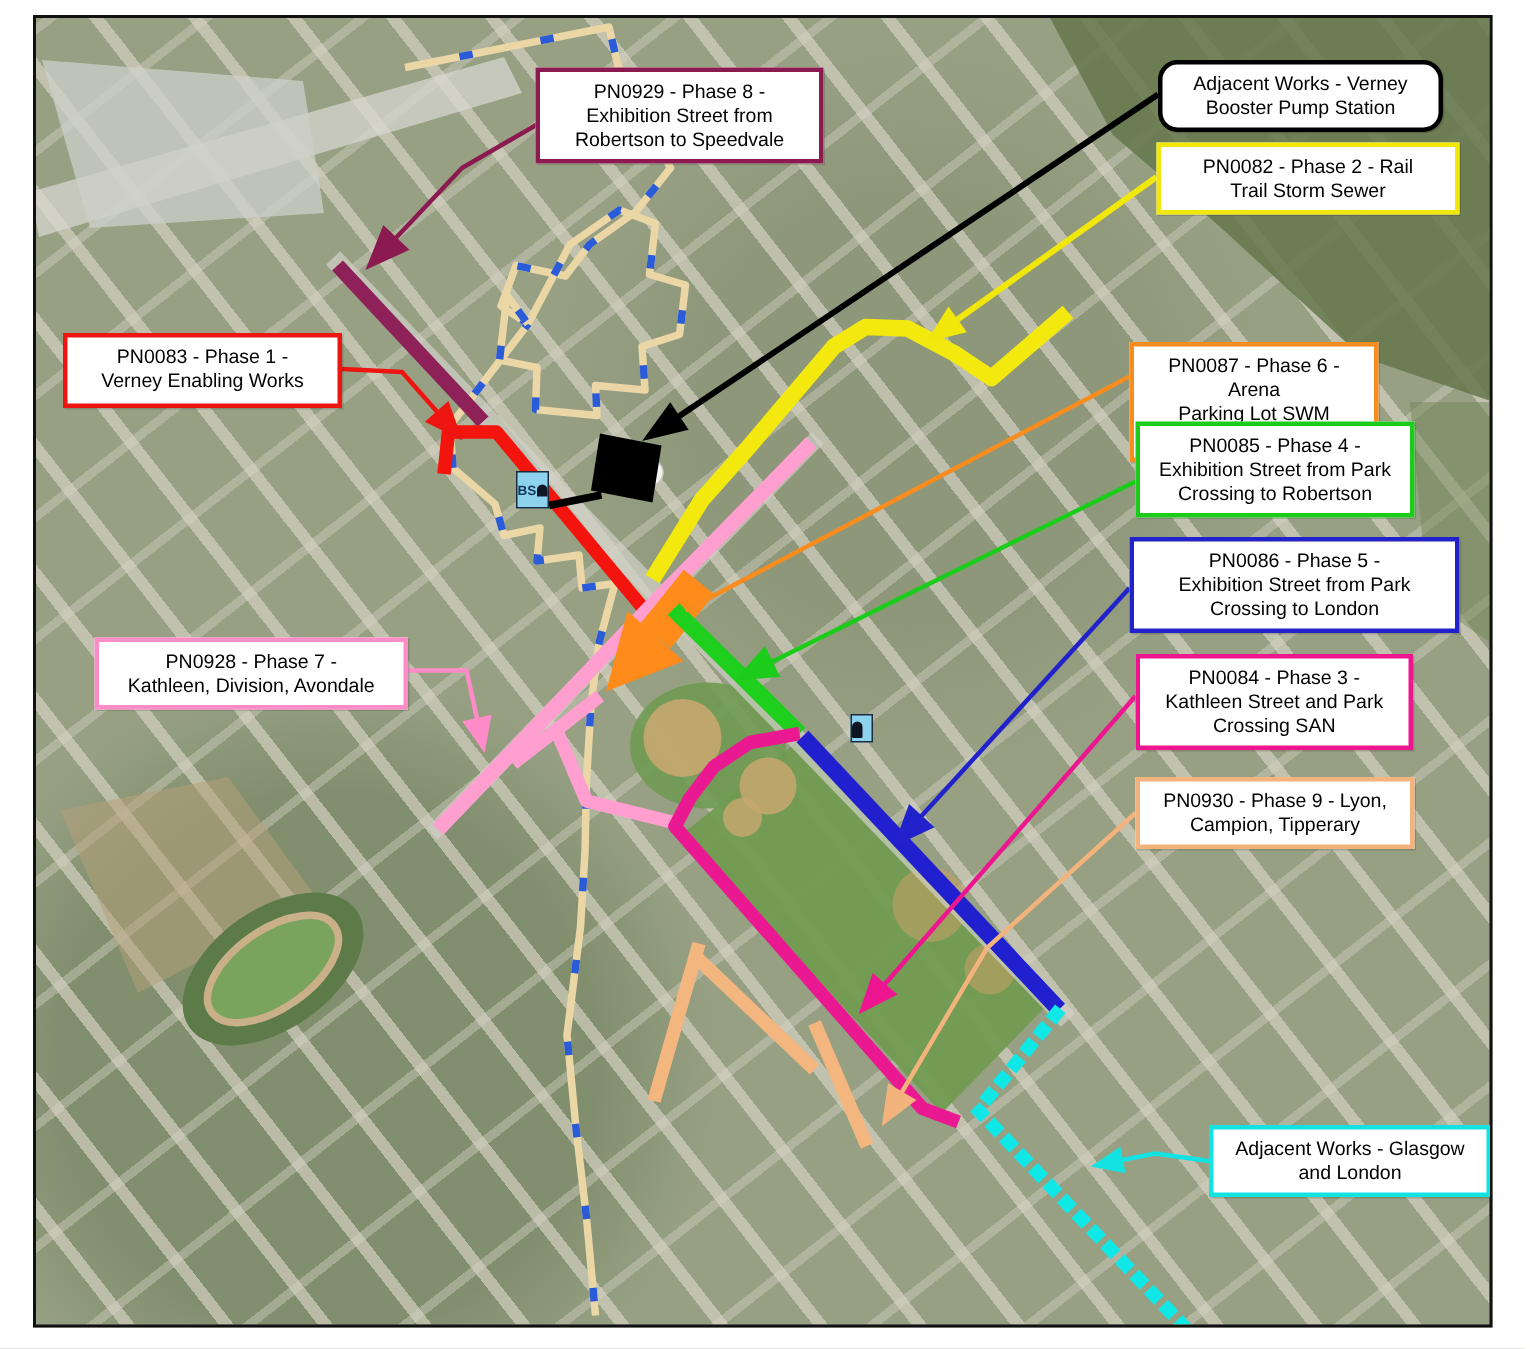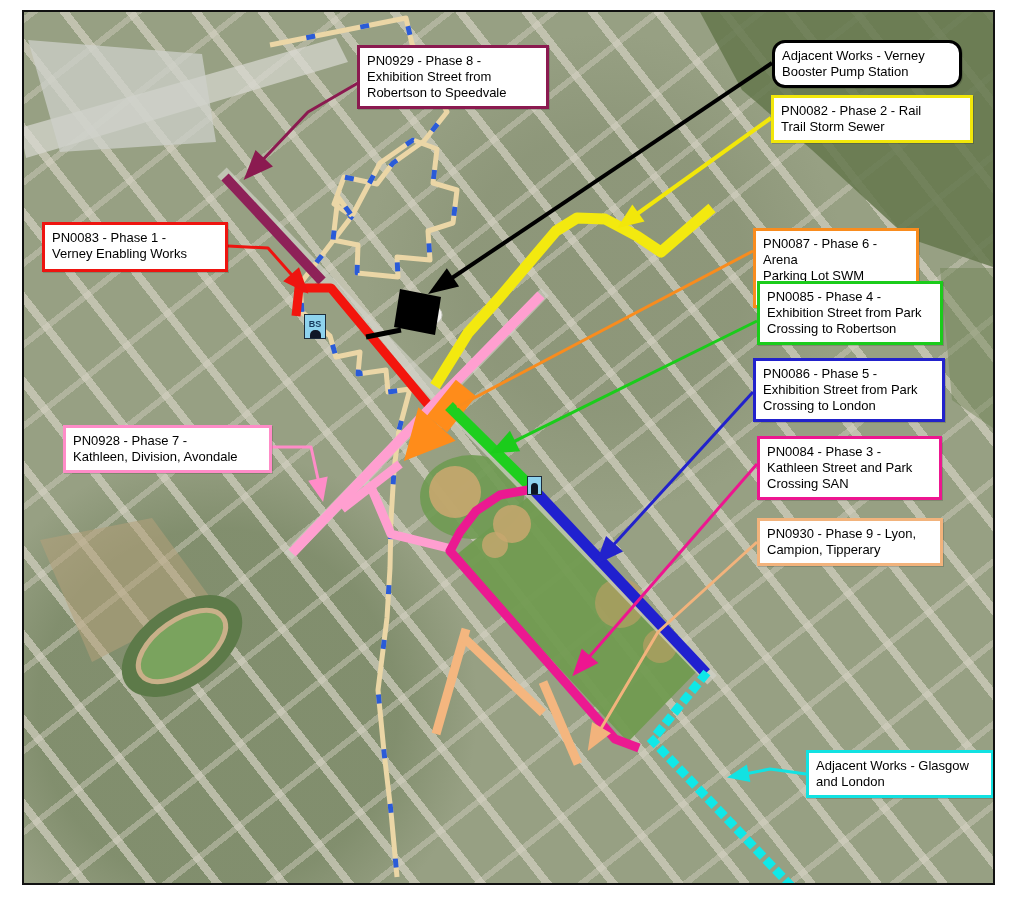--- a/index.html
+++ b/index.html
@@ -8,24 +8,24 @@
     border:2px solid #111;box-sizing:border-box;overflow:hidden;
     background-color:#97a083;
     background-image:
       repeating-linear-gradient(52deg, rgba(216,212,198,0) 0 44px, rgba(216,212,198,0.65) 44px 52px),
       repeating-linear-gradient(-38deg, rgba(210,206,192,0) 0 58px, rgba(208,204,190,0.45) 58px 64px),
       radial-gradient(circle at 20% 80%, rgba(90,110,70,0.35) 0 180px, rgba(90,110,70,0) 260px),
       radial-gradient(circle at 60% 30%, rgba(120,130,100,0.30) 0 140px, rgba(120,130,100,0) 240px);}
   #overlay-svg{position:absolute;left:0;top:0;width:100%;height:100%;}
   .callout-box{position:absolute;background:#ffffff;color:#000;border:3px solid #000;
     font-size:13px;line-height:1.24;padding:5px 7px;white-space:pre-line;box-sizing:border-box;
-    box-shadow:1px 1px 0 rgba(0,0,0,0.15);}
+    box-shadow:1px 1px 0 rgba(0,0,0,0.15);text-align:center;}
   .map-icon{position:absolute;box-sizing:border-box;border:1px solid #1c2b3a;
-    background:#8ed3ee;display:flex;flex-direction:column;align-items:center;
-    justify-content:flex-end;}
+    background:#8ed3ee;display:flex;flex-direction:row;align-items:center;
+    justify-content:flex-start;margin-left:40px;}
   .map-icon .icon-label{font-size:9px;font-weight:bold;color:#15395c;line-height:1;margin-top:1px;}
   .map-icon .icon-glyph{width:11px;height:8px;background:#101826;border-radius:5px 5px 0 0;margin-top:1px;}
   .map-icon.small .icon-glyph{width:7px;height:11px;background:#0d1522;border-radius:4px 4px 1px 1px;margin-top:2px;}
 </style>
 </head>
 <body>
 
 <div id="map-frame">
   <svg id="overlay-svg" viewBox="24 12 969 871" preserveAspectRatio="none">
       <polygon points="700,12 996,12 996,268 908,238 812,150 742,90" fill="#64774c" opacity="0.85"></polygon>
@@ -105,21 +105,21 @@
 Booster Pump Station</div>
       <div class="callout-box" style="left: 747px; top: 83px; width: 202px; min-height: 46px; border-color: rgb(242, 231, 10);">PN0082 - Phase 2 - Rail
 Trail Storm Sewer</div>
       <div class="callout-box" style="left: 18px; top: 210px; width: 186px; min-height: 50px; border-color: rgb(238, 20, 16);">PN0083 - Phase 1 -
 Verney Enabling Works</div>
       <div class="callout-box" style="left: 729px; top: 216px; width: 166px; min-height: 46px; border-color: rgb(249, 140, 30);">PN0087 - Phase 6 - Arena
 Parking Lot SWM Storage</div>
       <div class="callout-box" style="left: 733px; top: 269px; width: 186px; min-height: 63px; border-color: rgb(27, 204, 27);">PN0085 - Phase 4 -
 Exhibition Street from Park
 Crossing to Robertson</div>
-      <div class="callout-box" style="left: 729px; top: 346px; width: 192px; min-height: 62px; border-color: rgb(34, 34, 204);">PN0086 - Phase 5 -
+      <div class="callout-box" style="left: 729px; top: 346px; width: 220px; min-height: 62px; border-color: rgb(34, 34, 204);">PN0086 - Phase 5 -
 Exhibition Street from Park
 Crossing to London</div>
       <div class="callout-box" style="left: 733px; top: 424px; width: 185px; min-height: 61px; border-color: rgb(237, 22, 144);">PN0084 - Phase 3 -
 Kathleen Street and Park
 Crossing SAN</div>
       <div class="callout-box" style="left: 733px; top: 506px; width: 186px; min-height: 47px; border-color: rgb(242, 179, 124);">PN0930 - Phase 9 - Lyon,
 Campion, Tipperary</div>
       <div class="callout-box" style="left: 39px; top: 413px; width: 209px; min-height: 46px; border-color: rgb(255, 140, 200);">PN0928 - Phase 7 -
 Kathleen, Division, Avondale</div>
       <div class="callout-box" style="left: 782px; top: 738px; width: 188px; min-height: 46px; border-color: rgb(18, 226, 226);">Adjacent Works - Glasgow

